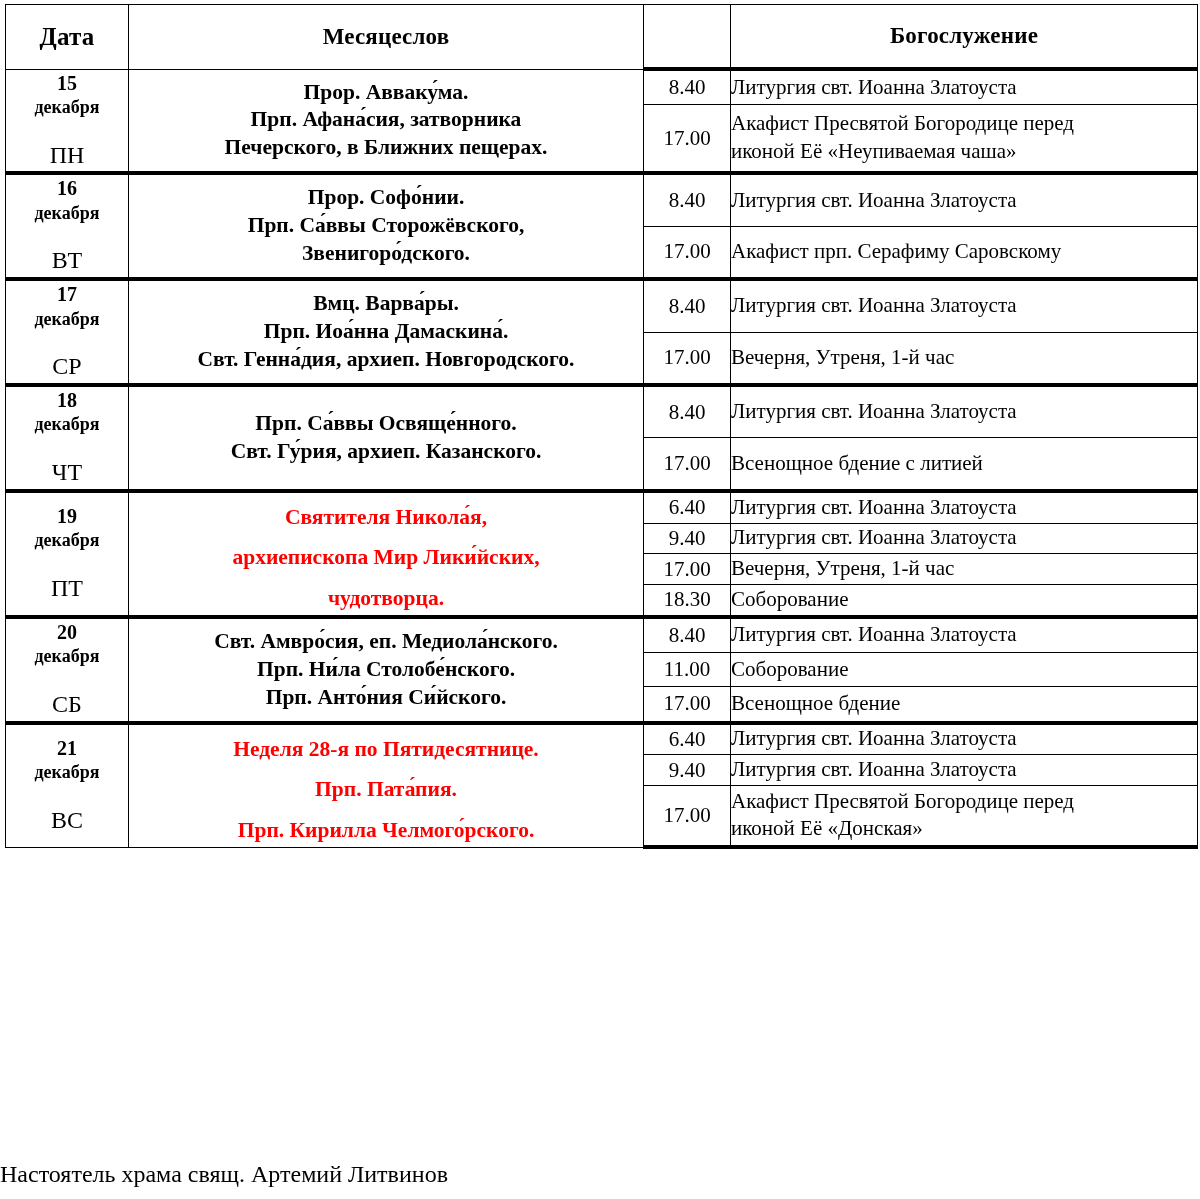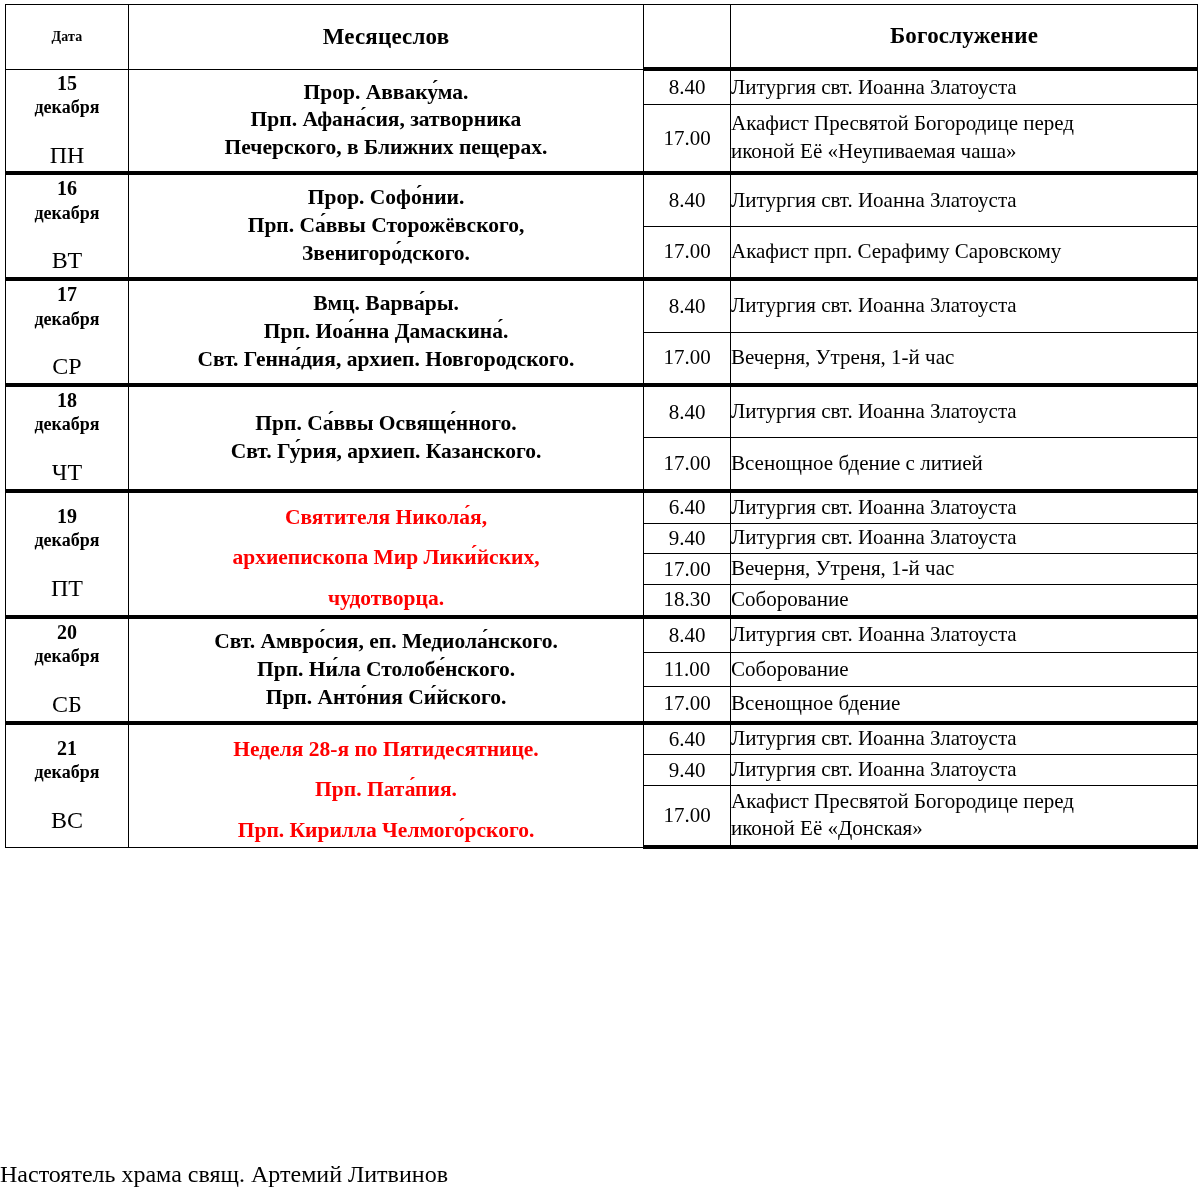--- a/index.html
+++ b/index.html
@@ -48,21 +48,21 @@
 
   
   thead th {
     height: 62px;
     font-weight: bold;
     font-size: 23px;
     text-align: center;
     border-bottom: 4px solid #000000;
     letter-spacing: 0.2px;
   }
-  thead th.h-date  { font-size: 14px; }
+  thead th.h-date  { font-size: 25px; }
   thead th.h-month { font-size: 23px; margin-left: 48px; }
   thead th.h-blank { border-right: 1px solid #000000; }
   thead th.h-serv  { font-size: 23px; }
 
   
   tbody tr.day-start > td { border-top: 4px solid #000000; }
   tbody tr.day-start.first > td { border-top: 0; }
   tbody tr.day-last > td { border-bottom: 4px solid #000000; }
 
   

